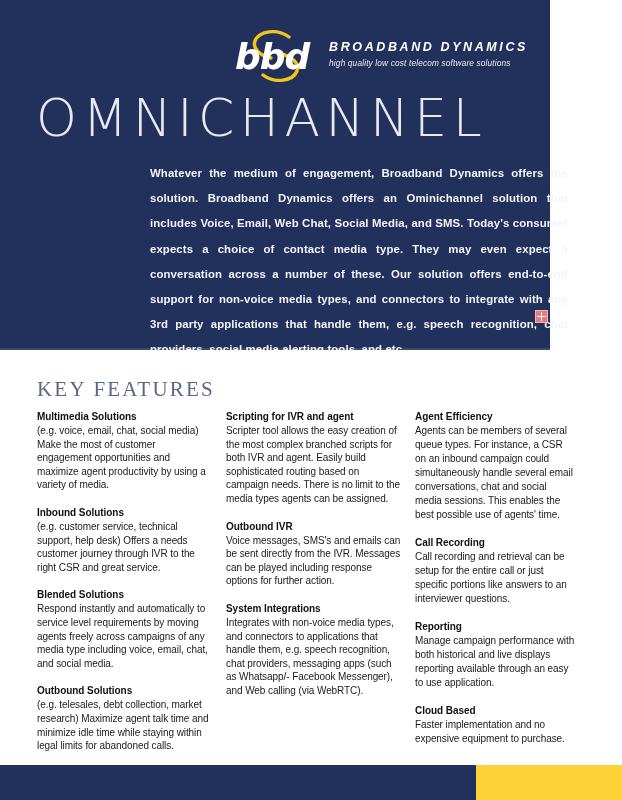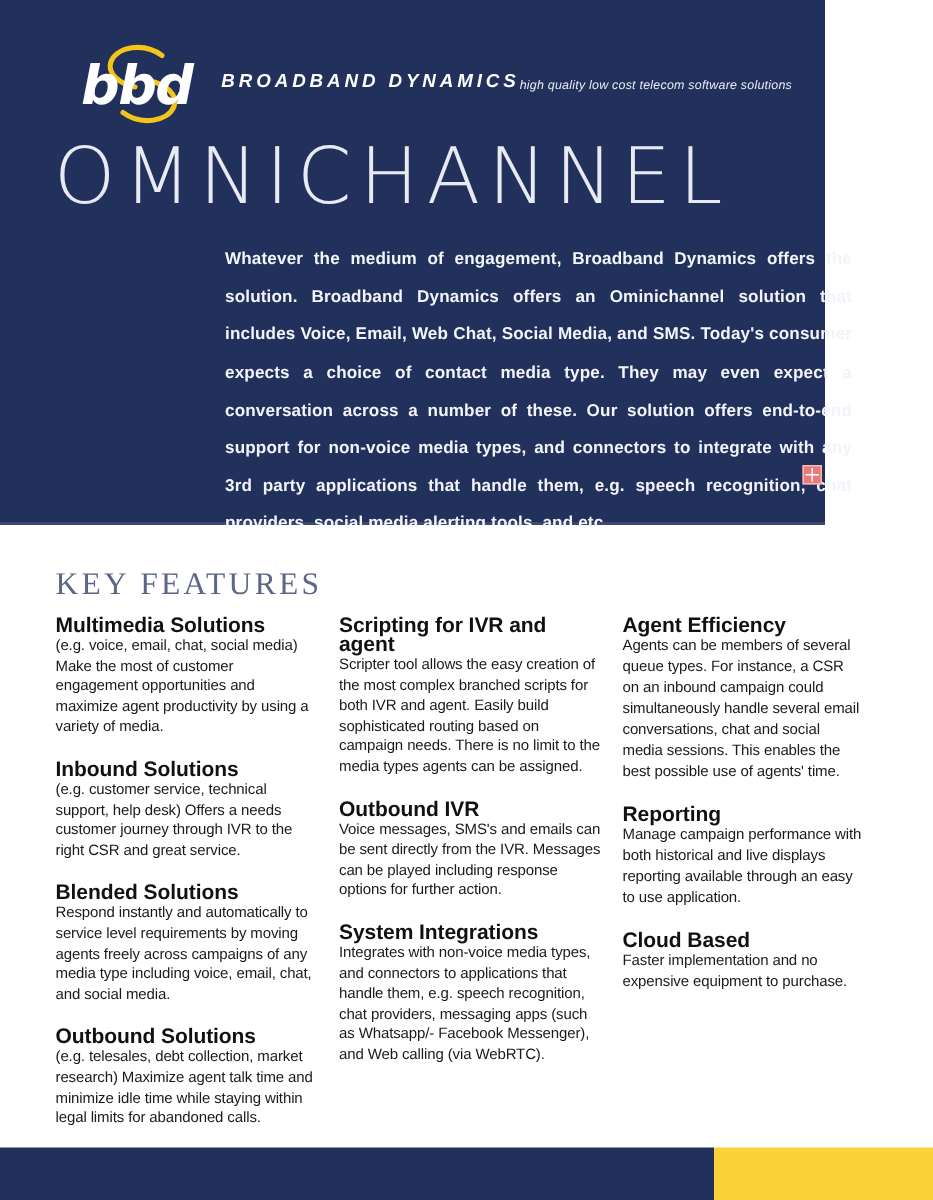--- a/index.html
+++ b/index.html
@@ -42,21 +42,21 @@
   }
   .logo-mark {
     position: relative;
     width: 86px;
     height: 58px;
     margin-right: 10px;
   }
   .logo-mark svg { display:block; }
   .logo-words {
     display: flex;
-    flex-direction: row;
+    flex-direction: column;
     justify-content: center;
     padding-bottom: 2px;
   }
   .logo-name {
     color: #ffffff;
     font-size: 12.5px;
     font-weight: bold;
     font-style: italic;
     letter-spacing: 2.6px;
     line-height: 1.1;
@@ -147,21 +147,21 @@
     width: 552px;
     display: flex;
     gap: 14px;
   }
   .col { width: 175px; }
   .col.c3 { width: 160px; }
 
   .feat { margin-bottom: 14px; }
   .feat:last-child { margin-bottom: 0; }
   .feat-title {
-    font-size: 14px;
+    font-size: 10px;
     font-weight: bold;
     color: #111111;
     line-height: 13px;
     margin-bottom: 1px;
     letter-spacing: -0.05px;
   }
   .feat-body {
     font-size: 10px;
     color: #1a1a1a;
     line-height: 13.6px;
@@ -255,20 +255,24 @@
         <div class="feat-body">Integrates with non-voice media types, and connectors to applications that handle them, e.g. speech recognition, chat providers, messaging apps  (such as Whatsapp/- Facebook Messenger), and Web calling (via WebRTC).</div>
       </div>
     </div>
 
     <div class="col c3">
       <div class="feat">
         <div class="feat-title">Agent Efficiency</div>
         <div class="feat-body">Agents can be members of several queue types. For instance, a CSR on an inbound campaign could simultaneously handle several email conversations, chat and social media sessions. This enables the best possible use of agents' time.</div>
       </div>
       <div class="feat">
+        <div class="feat-title">Call Recording</div>
+        <div class="feat-body">Call recording and retrieval can be setup for the entire call or just specific portions like answers to an interviewer questions.</div>
+      </div>
+      <div class="feat">
         <div class="feat-title">Reporting</div>
         <div class="feat-body">Manage campaign performance with both historical and live displays reporting available through an easy to use application.</div>
       </div>
       <div class="feat">
         <div class="feat-title">Cloud Based</div>
         <div class="feat-body">Faster implementation and no expensive equipment to purchase.</div>
       </div>
     </div>
 
   </div>

